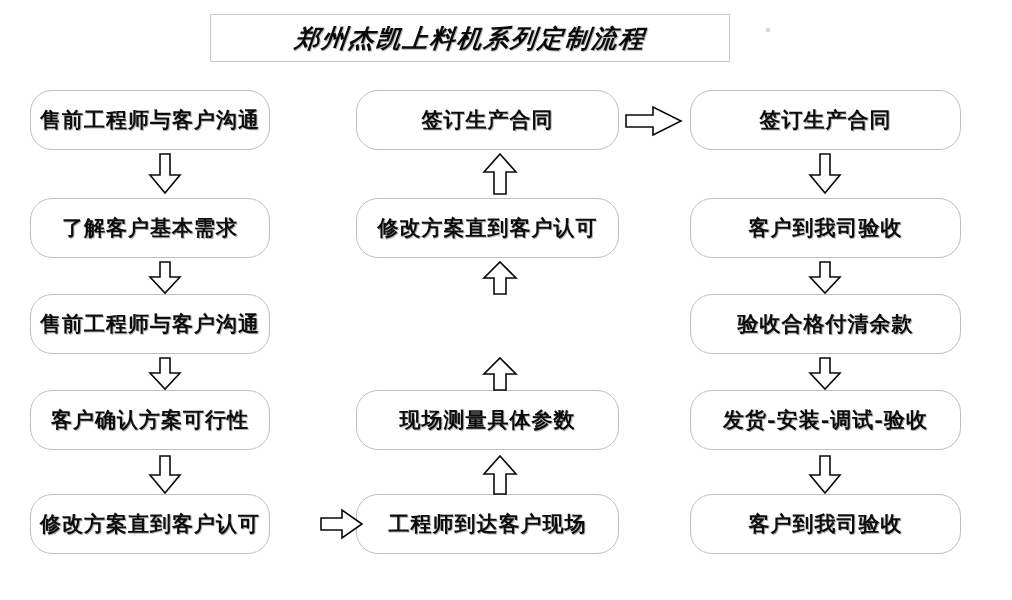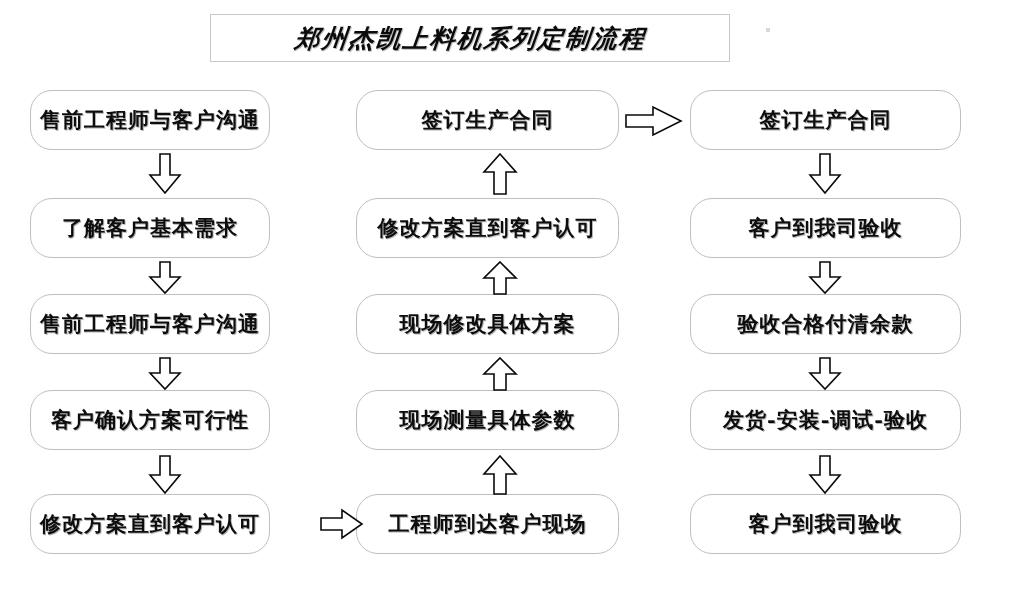--- a/index.html
+++ b/index.html
@@ -152,23 +152,20 @@
       <polygon points="13,1 23,1 23,20 33,20 18,38 3,20 13,20"></polygon>
     </svg>
   </div>
 
   <div class="node col2 row1">
     <span class="node-label">签订生产合同</span>
   </div>
   <div class="node col2 row2">
     <span class="node-label">修改方案直到客户认可</span>
   </div>
-  <div class="node col2 row3">
-    <span class="node-label">现场修改具体方案</span>
-  </div>
   <div class="node col2 row4">
     <span class="node-label">现场测量具体参数</span>
   </div>
   <div class="node col2 row5">
     <span class="node-label">工程师到达客户现场</span>
   </div>
 
   <div class="arrow" style="left:481px; top:152px;">
     <svg width="38" height="44" viewBox="0 0 38 44">
       <polygon points="19,2 35,20 25,20 25,42 13,42 13,20 3,20"></polygon>

